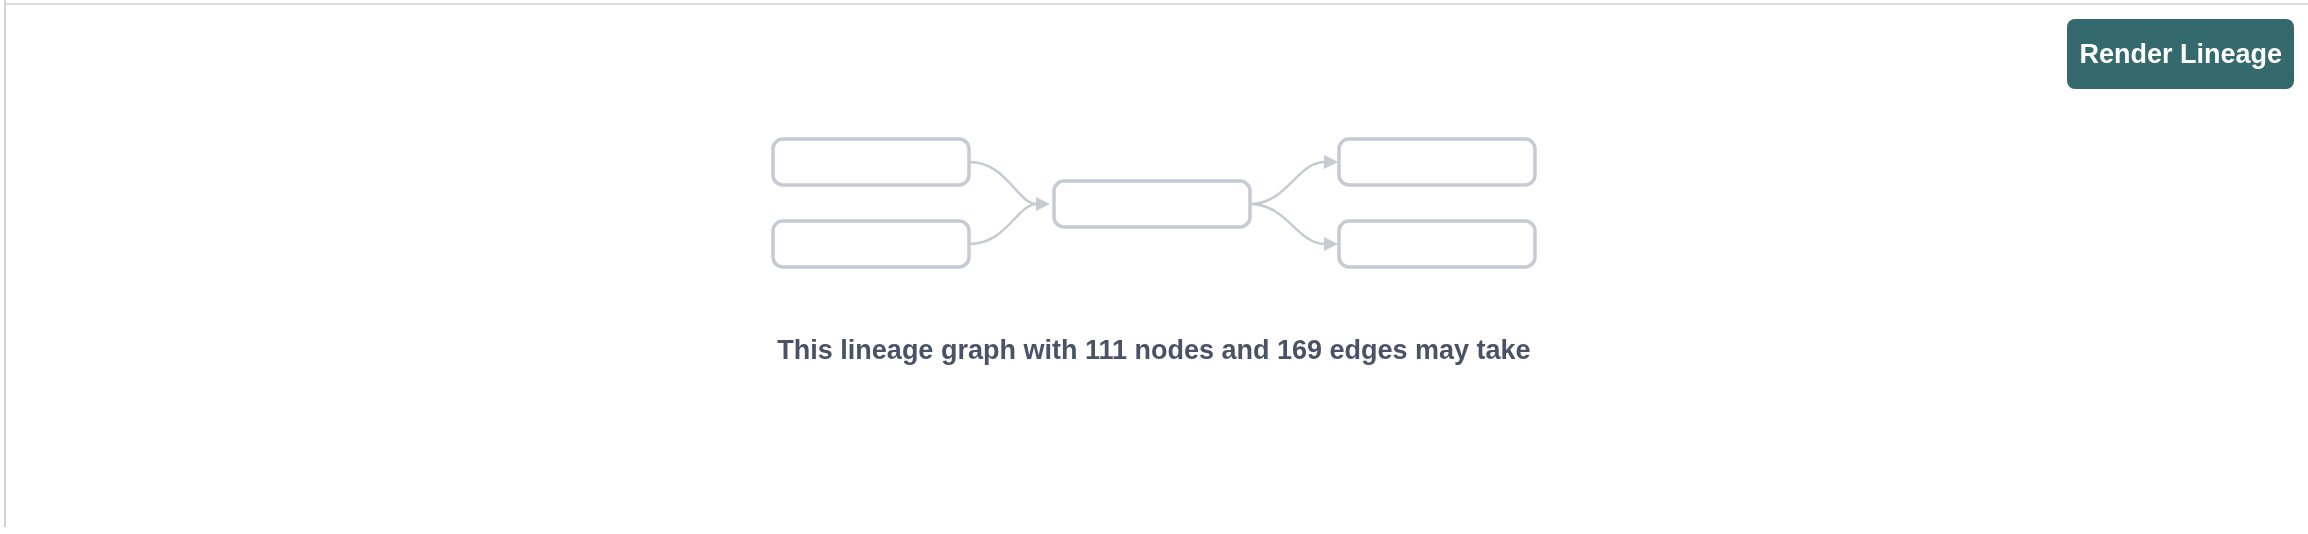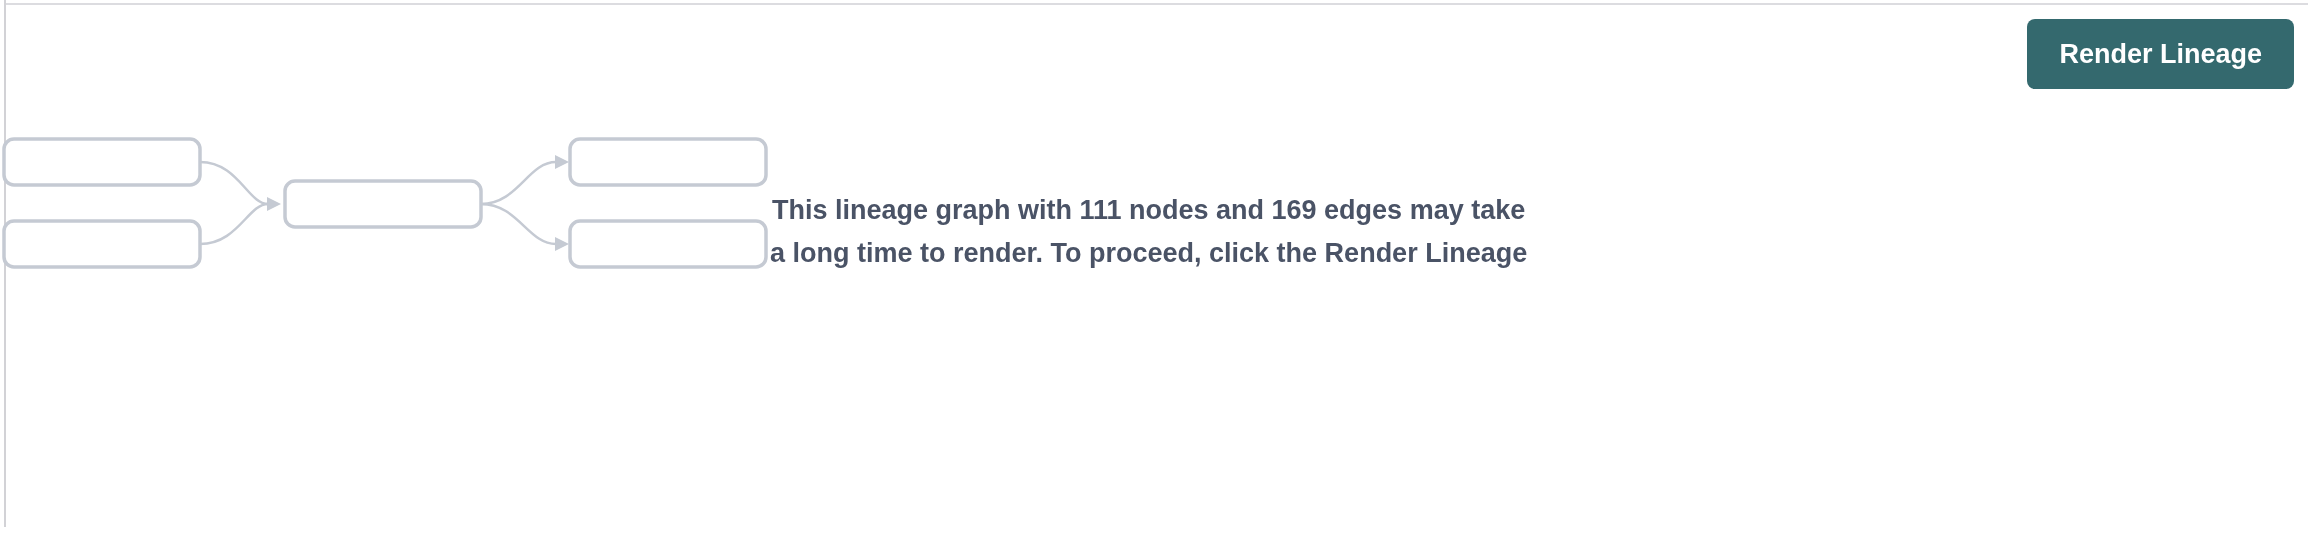--- a/index.html
+++ b/index.html
@@ -31,38 +31,38 @@
   .panel-left-border {
     position: absolute;
     top: 0; left: 4px;
     width: 2px; height: 527px;
     background: var(--panel-left-border);
   }
   .render-btn {
     position: absolute;
     top: 19px; right: 14px;
     height: 70px;
-    padding: 0 32px;
+    padding: 0 12px;
     background: var(--accent-teal);
     color: #ffffff;
     font-family: "Liberation Sans", sans-serif;
     font-size: 27px;
     font-weight: 700;
     border: none;
     border-radius: 8px;
     cursor: pointer;
     display: flex;
     align-items: center;
     justify-content: center;
   }
   .content {
     position: absolute;
     top: 135px; left: 0; right: 0;
     display: flex;
-    flex-direction: row;
+    flex-direction: column;
     align-items: center;
   }
   .diagram {
     width: 770px;
     height: 140px;
     color: var(--diagram-gray);
   }
   .diagram rect {
     fill: #ffffff;
     stroke: currentColor;
@@ -111,17 +111,16 @@
 
       <rect x="4" y="4" width="196" height="46" rx="10"></rect>
       <rect x="4" y="86" width="196" height="46" rx="10"></rect>
       <rect x="285" y="46" width="196" height="46" rx="10"></rect>
       <rect x="570" y="4" width="196" height="46" rx="10"></rect>
       <rect x="570" y="86" width="196" height="46" rx="10"></rect>
     </svg>
 
     <div class="message">
       <div>This lineage graph with 111 nodes and 169 edges may take</div>
-      <div>a long time to render. To proceed, click the Render Lineage</div>
     </div>
 
   </div>
 </div>
 
 </body></html>

